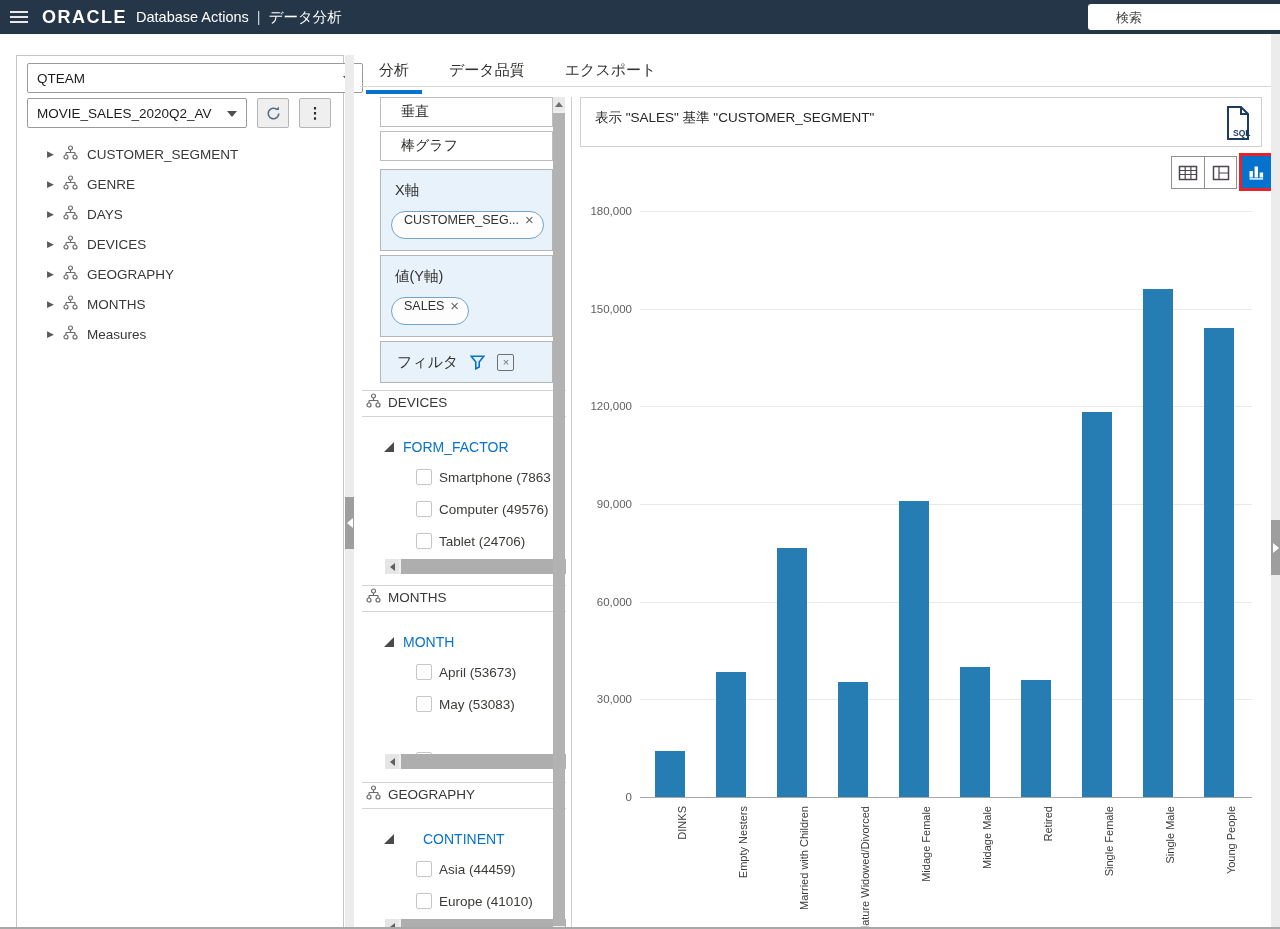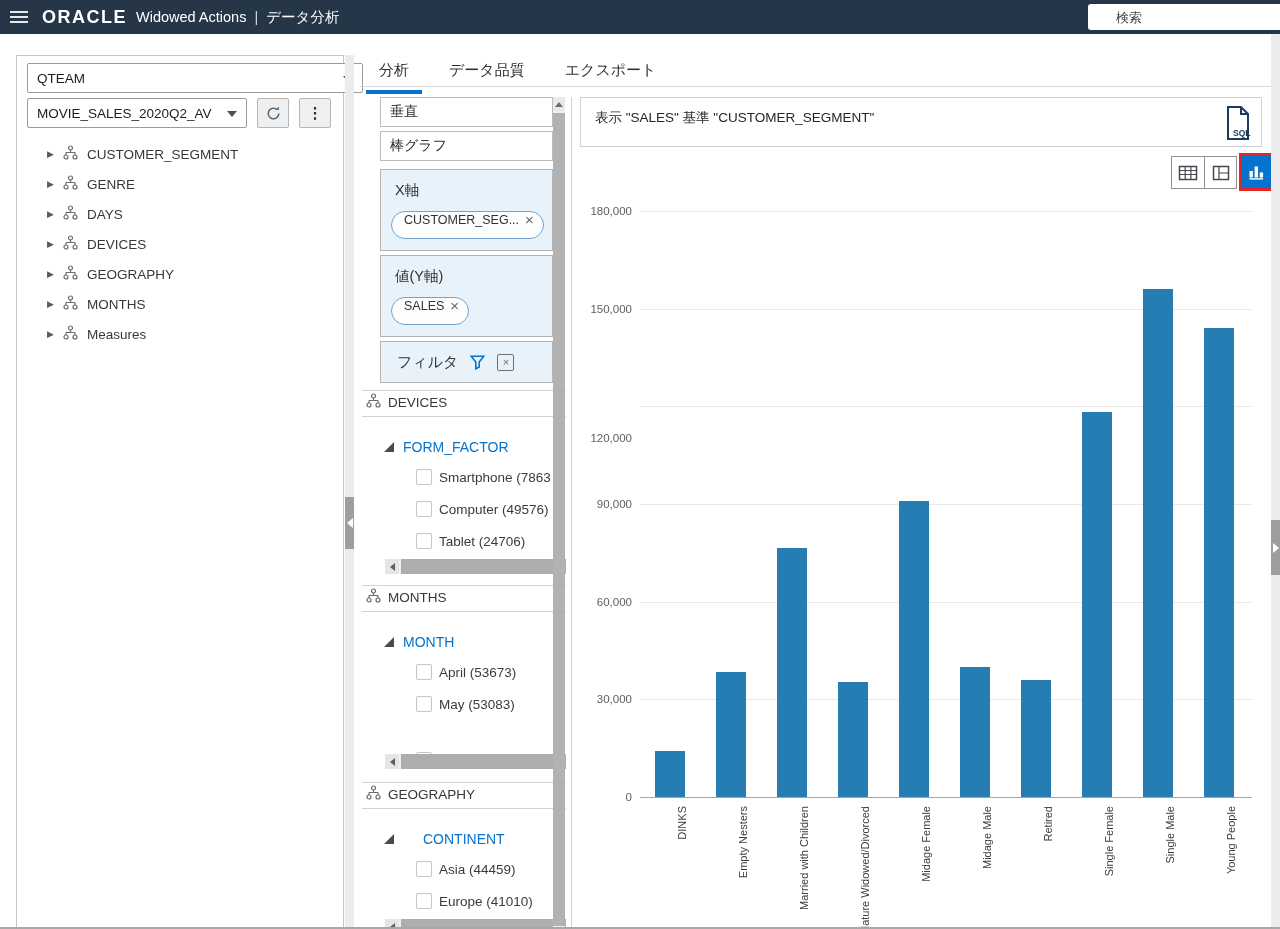--- a/index.html
+++ b/index.html
@@ -33,21 +33,21 @@
   .tri-left  { width:0; height:0; border-top:5px solid transparent; border-bottom:5px solid transparent; border-right:6px solid #fff; }
   .tri-right { width:0; height:0; border-top:5px solid transparent; border-bottom:5px solid transparent; border-left:6px solid #fff; }
 
   
   .tabs { position:absolute; left:366px; top:57px; display:flex; gap:14px; }
   .tab { font-size:15px; color:#32302e; padding:4px 13px 10px 13px; cursor:pointer; }
   .tab.active { border-bottom:4px solid #0572ce; }
   .tabline { position:absolute; left:360px; top:86px; width:920px; height:1px; background:#d8d8d8; }
 
   
-  .mselect { position:absolute; left:380px; width:173px; height:30px; border:1px solid #bdbdbd; background:#fff; display:flex; align-items:center; padding:0 9px; font-size:14px; color:#2e2d2b; cursor:pointer; }
+  .mselect { position:absolute; left:380px; width:173px; height:30px; border:1px solid #bdbdbd; background:#fff; display:flex; align-items:center; padding:0 20px; font-size:14px; color:#2e2d2b; cursor:pointer; }
   .zone { position:absolute; left:380px; width:173px; background:#e8f2fb; border:1px solid #b5b5b5; }
   .zone-label { position:absolute; left:14px; top:11px; font-size:14.5px; color:#32312f; }
   .chip { position:absolute; left:10px; top:41px; height:28px; display:inline-flex; align-items:center; gap:6px; background:#fdfdfe; border:1px solid #73a3cd; border-radius:14px; padding:0 9px 11px 12px; font-size:12.5px; color:#32312f; cursor:pointer; white-space:nowrap; }
   .chip .x { font-size:15px; color:#666; line-height:1; cursor:pointer; }
   .zone-filter { display:flex; align-items:center; gap:12px; padding-left:16px; }
   .boxx { width:17px; height:17px; border:1.5px solid #6f6f6f; border-radius:2px; display:flex; align-items:center; justify-content:center; font-size:11px; color:#6f6f6f; cursor:pointer; }
 
   
   .hline { position:absolute; left:362px; width:204px; height:1px; background:#d2d2d2; }
   .sec-head { position:absolute; left:366px; display:flex; align-items:center; gap:7px; font-size:13.5px; color:#383838; }
@@ -92,21 +92,21 @@
 
 <div class="page">
 
   <div class="topbar">
     <div class="hamburger">
         <span></span>
         <span></span>
         <span></span>
       </div>
     <span class="brand">ORACLE</span>
-    <span class="product">Widowed Actions</span>
+    <span class="product">Database Actions</span>
     <span class="pipe">|</span>
     <span class="pagetitle">データ分析</span>
     <input class="search" type="text" placeholder="検索" style="">
   </div>
 
   <div class="leftpanel">
     <div class="select" style="left:10px; top:7px; width:336px;">
       <span>QTEAM</span>
       <span class="caret"></span>
     </div>
@@ -384,21 +384,21 @@
   <div class="chart-area" id="chart-area">
       <div class="gridline base" style="top: 607px;"></div>
       <div class="ytick" style="top: 607px;">0</div>
       <div class="gridline" style="top: 509.3px;"></div>
       <div class="ytick" style="top: 509.3px;">30,000</div>
       <div class="gridline" style="top: 411.7px;"></div>
       <div class="ytick" style="top: 411.7px;">60,000</div>
       <div class="gridline" style="top: 314px;"></div>
       <div class="ytick" style="top: 314px;">90,000</div>
       <div class="gridline" style="top: 216.3px;"></div>
-      <div class="ytick" style="top: 216.3px; margin-top: 32px;">120,000</div>
+      <div class="ytick" style="top: 216.3px;">120,000</div>
       <div class="gridline" style="top: 118.7px;"></div>
       <div class="ytick" style="top: 118.7px;">150,000</div>
       <div class="gridline" style="top: 21px;"></div>
       <div class="ytick" style="top: 21px;">180,000</div>
       <div class="bar" style="left: 77px; top: 561.4px; height: 45.6px; background: rgb(38, 125, 179);"></div>
       <span class="catlabel" style="left: 97.5px; top: 616px;">DINKS</span>
       <div class="bar" style="left: 138px; top: 482.3px; height: 124.7px; background: rgb(38, 125, 179);"></div>
       <span class="catlabel" style="left: 158.5px; top: 616px;">Empty Nesters</span>
       <div class="bar" style="left: 199px; top: 358px; height: 249px; background: rgb(38, 125, 179);"></div>
       <span class="catlabel" style="left: 219.5px; top: 616px;">Married with Children</span>

